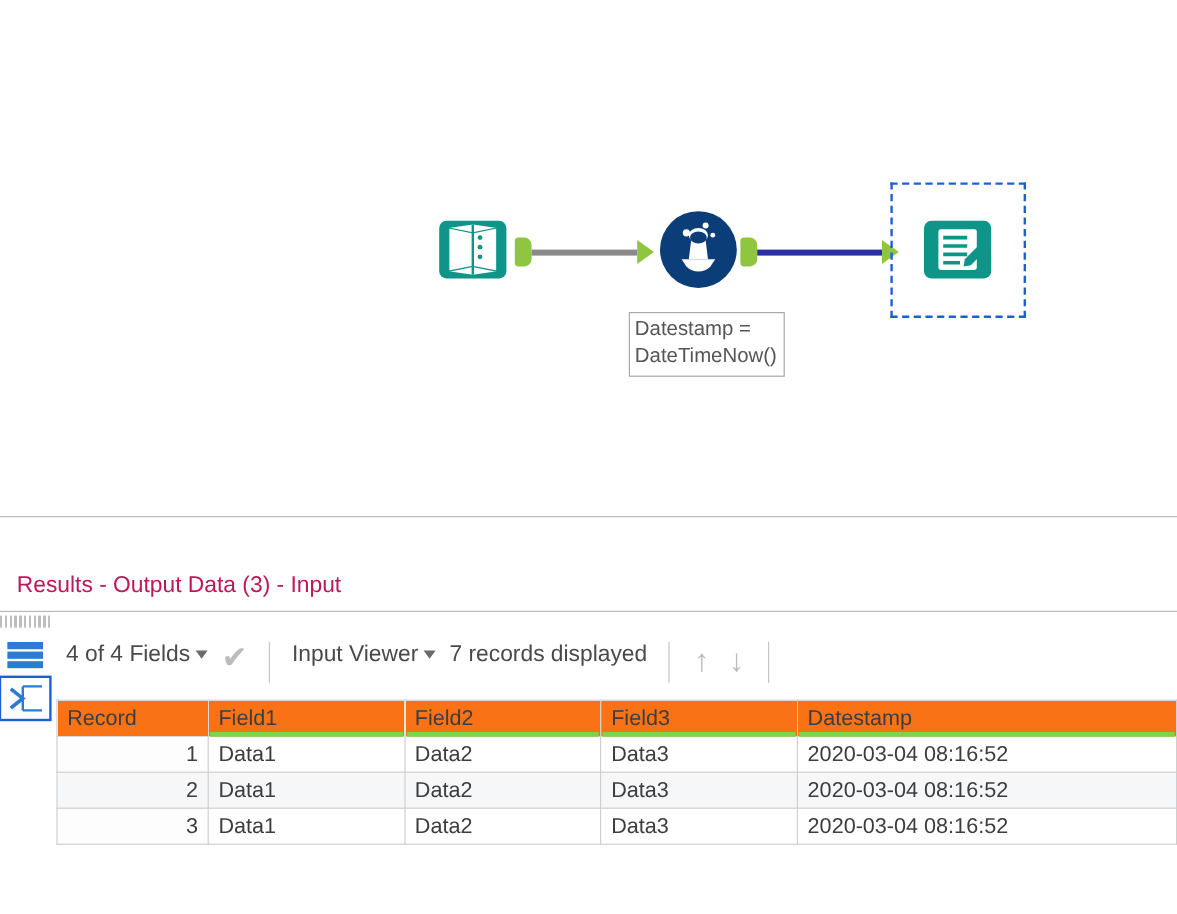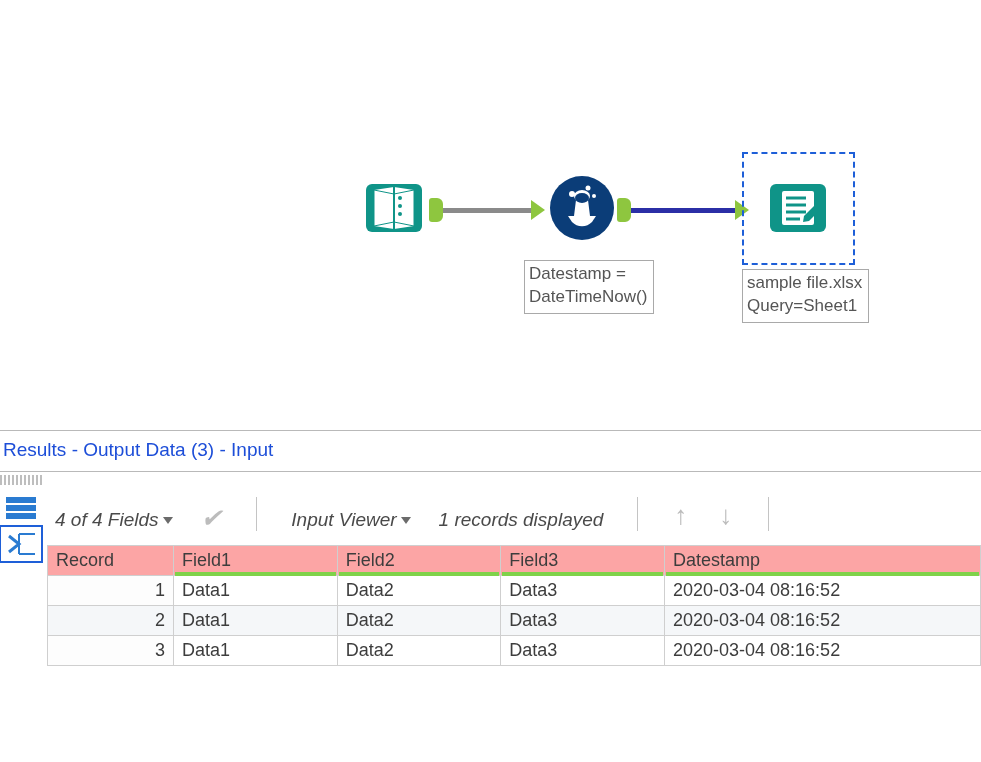--- a/index.html
+++ b/index.html
@@ -72,24 +72,25 @@
 
   
   .results-panel {
     position:absolute;
     left:0;
     top:430px;
     width:981px;
     border-top:1px solid #b9b9b9;
   }
   .results-title {
-    padding:8px 4px 10px 3px;
+    padding:8px 4px 10px 14px;
     font-size:19px;
-    color:#1d4ed8;
+    color:#be185d;
     border-bottom:1px solid #b9b9b9;
+    margin-top:38px;
   }
   .grip {
     height:10px;
     background:repeating-linear-gradient(90deg,#bebebe 0 2px,transparent 2px 4px);
     width:42px;
     margin-top:3px;
   }
   .results-body {
     display:flex;
   }
@@ -109,26 +110,25 @@
     outline:2px solid #1e5fd8;
     outline-offset:2px;
   }
 
   .right {
     flex:1;
     padding-top:8px;
   }
   .toolbar {
     display:flex;
-    align-items:flex-end;
-    gap:28px;
+    align-items:flex-start;
+    gap:12px;
     padding:4px 10px 14px 14px;
     font-size:19px;
     color:#4a4a4a;
-    font-style:italic;
   }
   .sep {
     width:1px;height:34px;background:#c4c4c4;margin:0 6px;
   }
   .caret-down {
     display:inline-block;
     margin-left:4px;
     width:0;height:0;
     border-left:5px solid transparent;
     border-right:5px solid transparent;
@@ -155,21 +155,21 @@
     color:#3d3d3d;
   }
   table.data th, table.data td {
     border:1px solid #cfcfcf;
     padding:4px 8px;
     text-align:left;
     background:#fff;
     font-weight:normal;
   }
   table.data th {
-    background:#fca5a5;
+    background:#f97316;
     position:relative;
   }
   table.data th.green::after {
     content:"";
     position:absolute;
     left:1px;right:1px;bottom:-1px;
     height:4px;
     background:#7fd24a;
   }
   table.data td.rownum {
@@ -226,22 +226,20 @@
       <line x1="22" y1="24" x2="42" y2="24" stroke="#0f9488" stroke-width="3"></line>
       <line x1="22" y1="31" x2="42" y2="31" stroke="#0f9488" stroke-width="3"></line>
       <line x1="22" y1="38" x2="42" y2="38" stroke="#0f9488" stroke-width="3"></line>
       <line x1="22" y1="45" x2="36" y2="45" stroke="#0f9488" stroke-width="3"></line>
       <path d="M40 42 l10 -10 l5 5 l-10 10 l-6 1 z" fill="#0f9488"></path>
     </svg>
   </div>
 
   <div class="anno" style="left:524px;top:260px;">Datestamp =
 DateTimeNow()</div>
-  <div class="anno" style="left:742px;top:269px;">sample file.xlsx
-Query=Sheet1</div>
 </div>
 
 <div class="results-panel">
   <div class="results-title">Results - Output Data (3) - Input</div>
   <div class="grip"></div>
 
   <div class="results-body">
     <div class="left-tabs">
       <div class="tab-icon">
         <svg width="30" height="22" viewBox="0 0 30 22">
@@ -259,21 +257,21 @@
           </svg>
       </div>
     </div>
 
     <div class="right">
       <div class="toolbar">
         <span><span>4 of 4 Fields</span><span class="caret-down"></span></span>
         <span class="check">✔</span>
         <span class="sep"></span>
         <span><span>Input Viewer</span><span class="caret-down"></span></span>
-        <span>1 records displayed</span>
+        <span>7 records displayed</span>
         <span class="sep"></span>
         <span class="arrow">↑</span>
         <span class="arrow">↓</span>
         <span class="sep"></span>
       </div>
 
       <table class="data">
         <thead>
           <tr>
             <th>Record</th>

